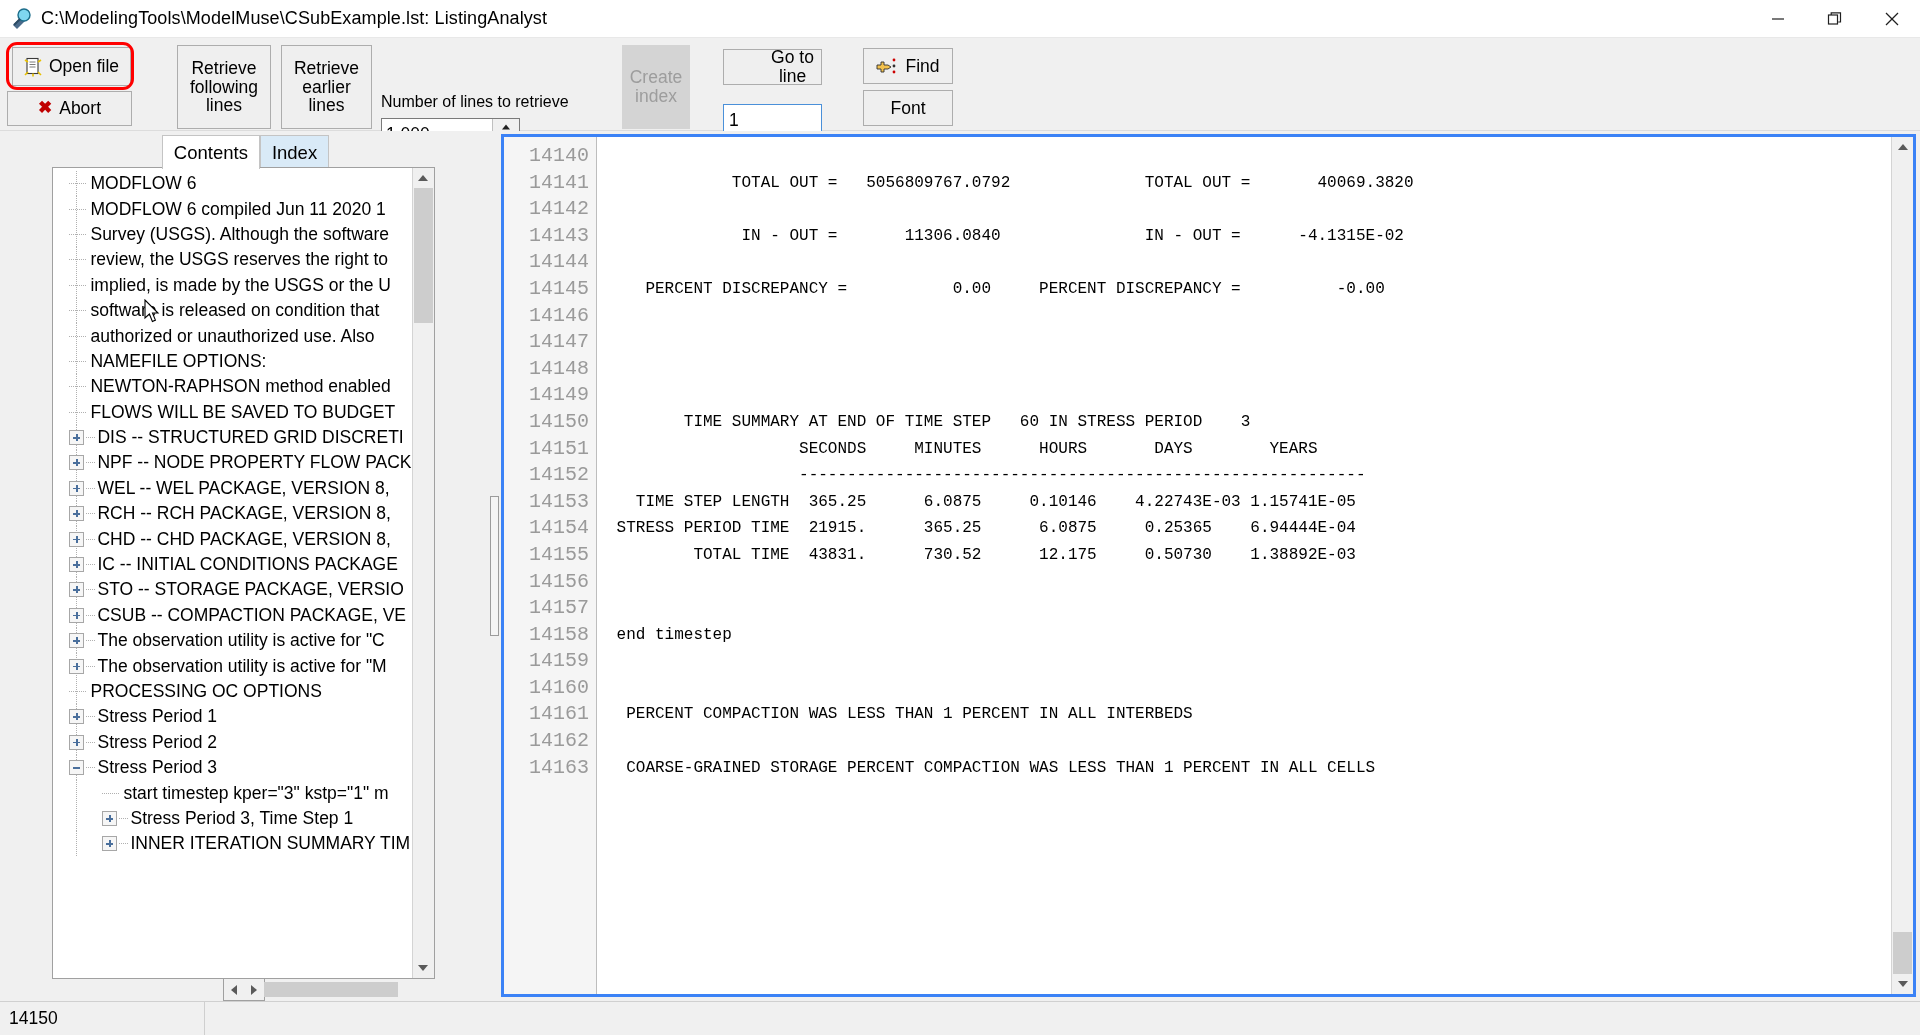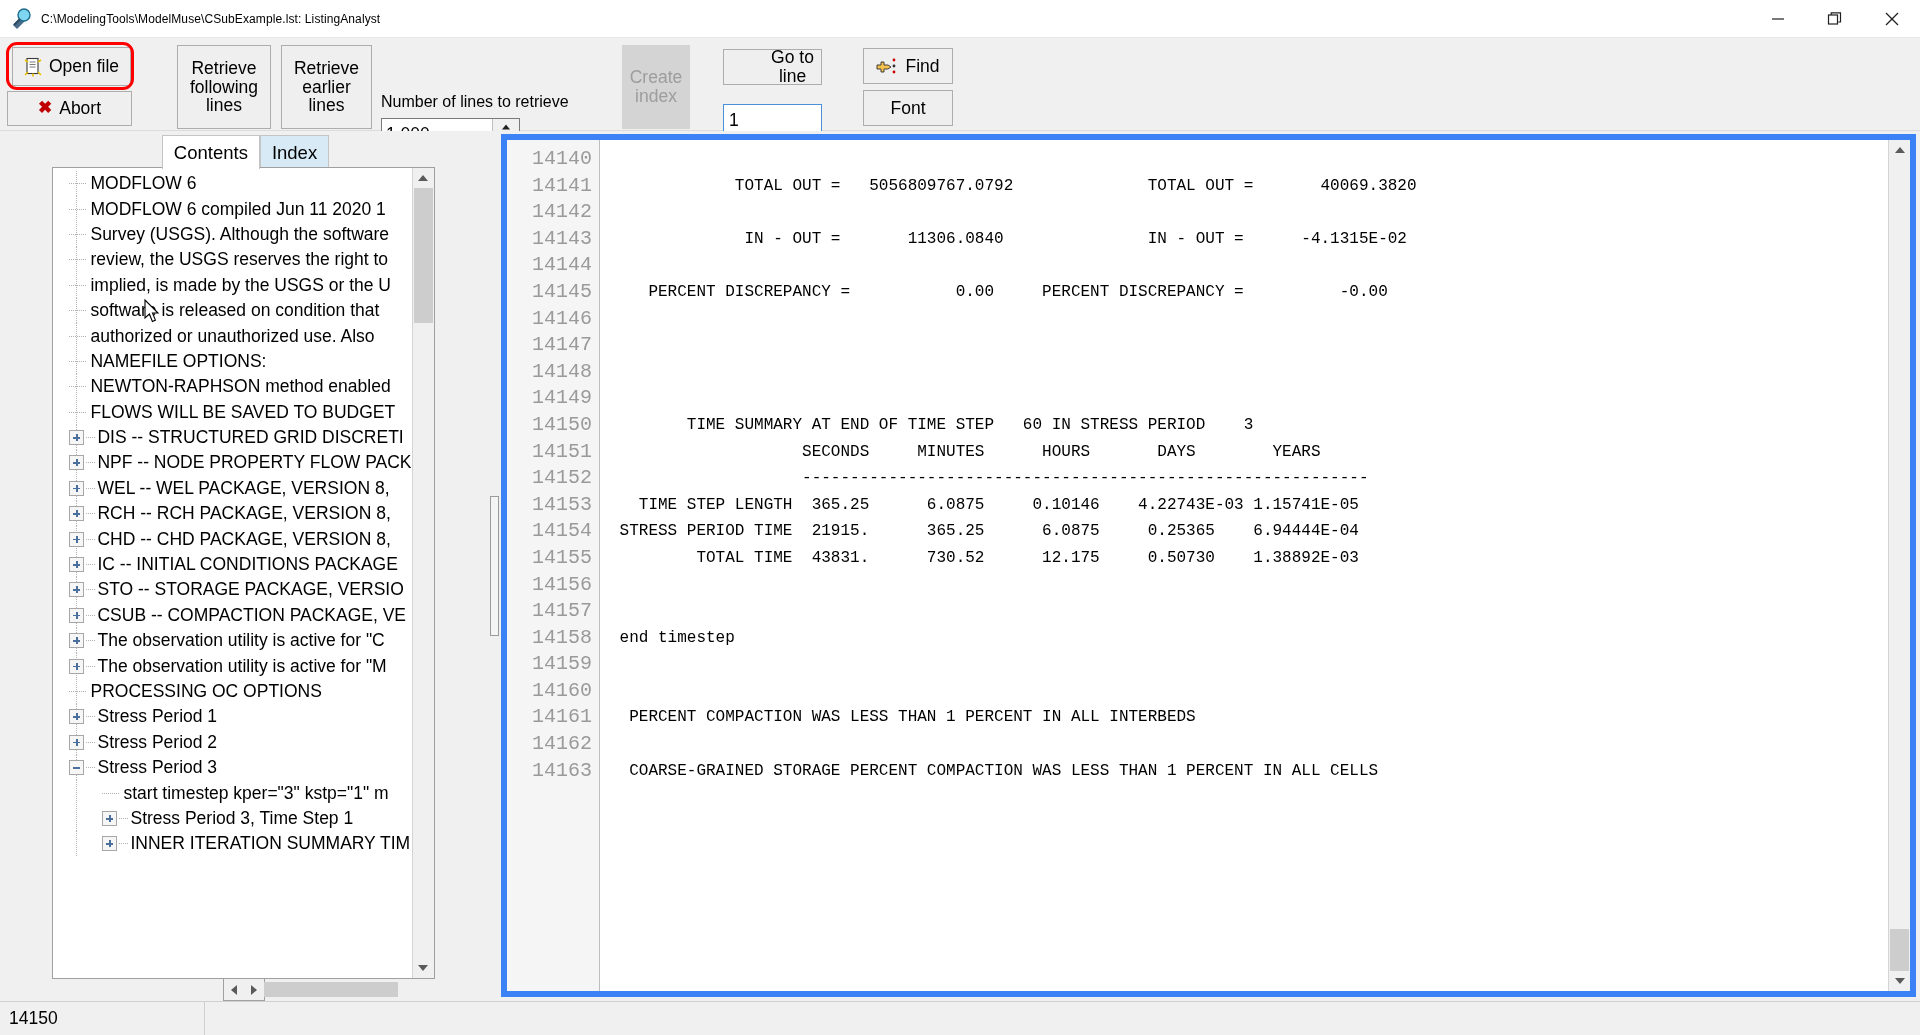--- a/index.html
+++ b/index.html
@@ -26,21 +26,21 @@
     flex: 0 0 auto;
     border-bottom: 1px solid #e8e8e8;
   }
   .title-icon {
     width: 22px; height: 22px;
     margin-left: 10px; margin-right: 9px;
     position: relative;
     flex: 0 0 auto;
   }
   .title-text {
-    font-size: 12px;
+    font-size: 18px;
     color: #000000;
     letter-spacing: 0.1px;
     white-space: nowrap;
   }
   .win-buttons {
     margin-left: auto;
     display: flex;
     height: 37px;
   }
   .win-btn {
@@ -349,21 +349,21 @@
   .right-pane {
     flex: 1 1 auto;
     display: flex;
     flex-direction: column;
     min-width: 0;
     padding: 3px 4px 4px 0;
     box-sizing: border-box;
   }
   .editor-frame {
     flex: 1 1 auto;
-    border: 6px solid #3b82f6;
+    border: 3px solid #3b82f6;
     background: #14b8a6;
     display: flex;
     min-height: 0;
     overflow: hidden;
   }
   .gutter {
     width: 93px;
     background: #f5f5f5;
     border-right: 1px solid #bdbdbd;
     flex: 0 0 auto;

